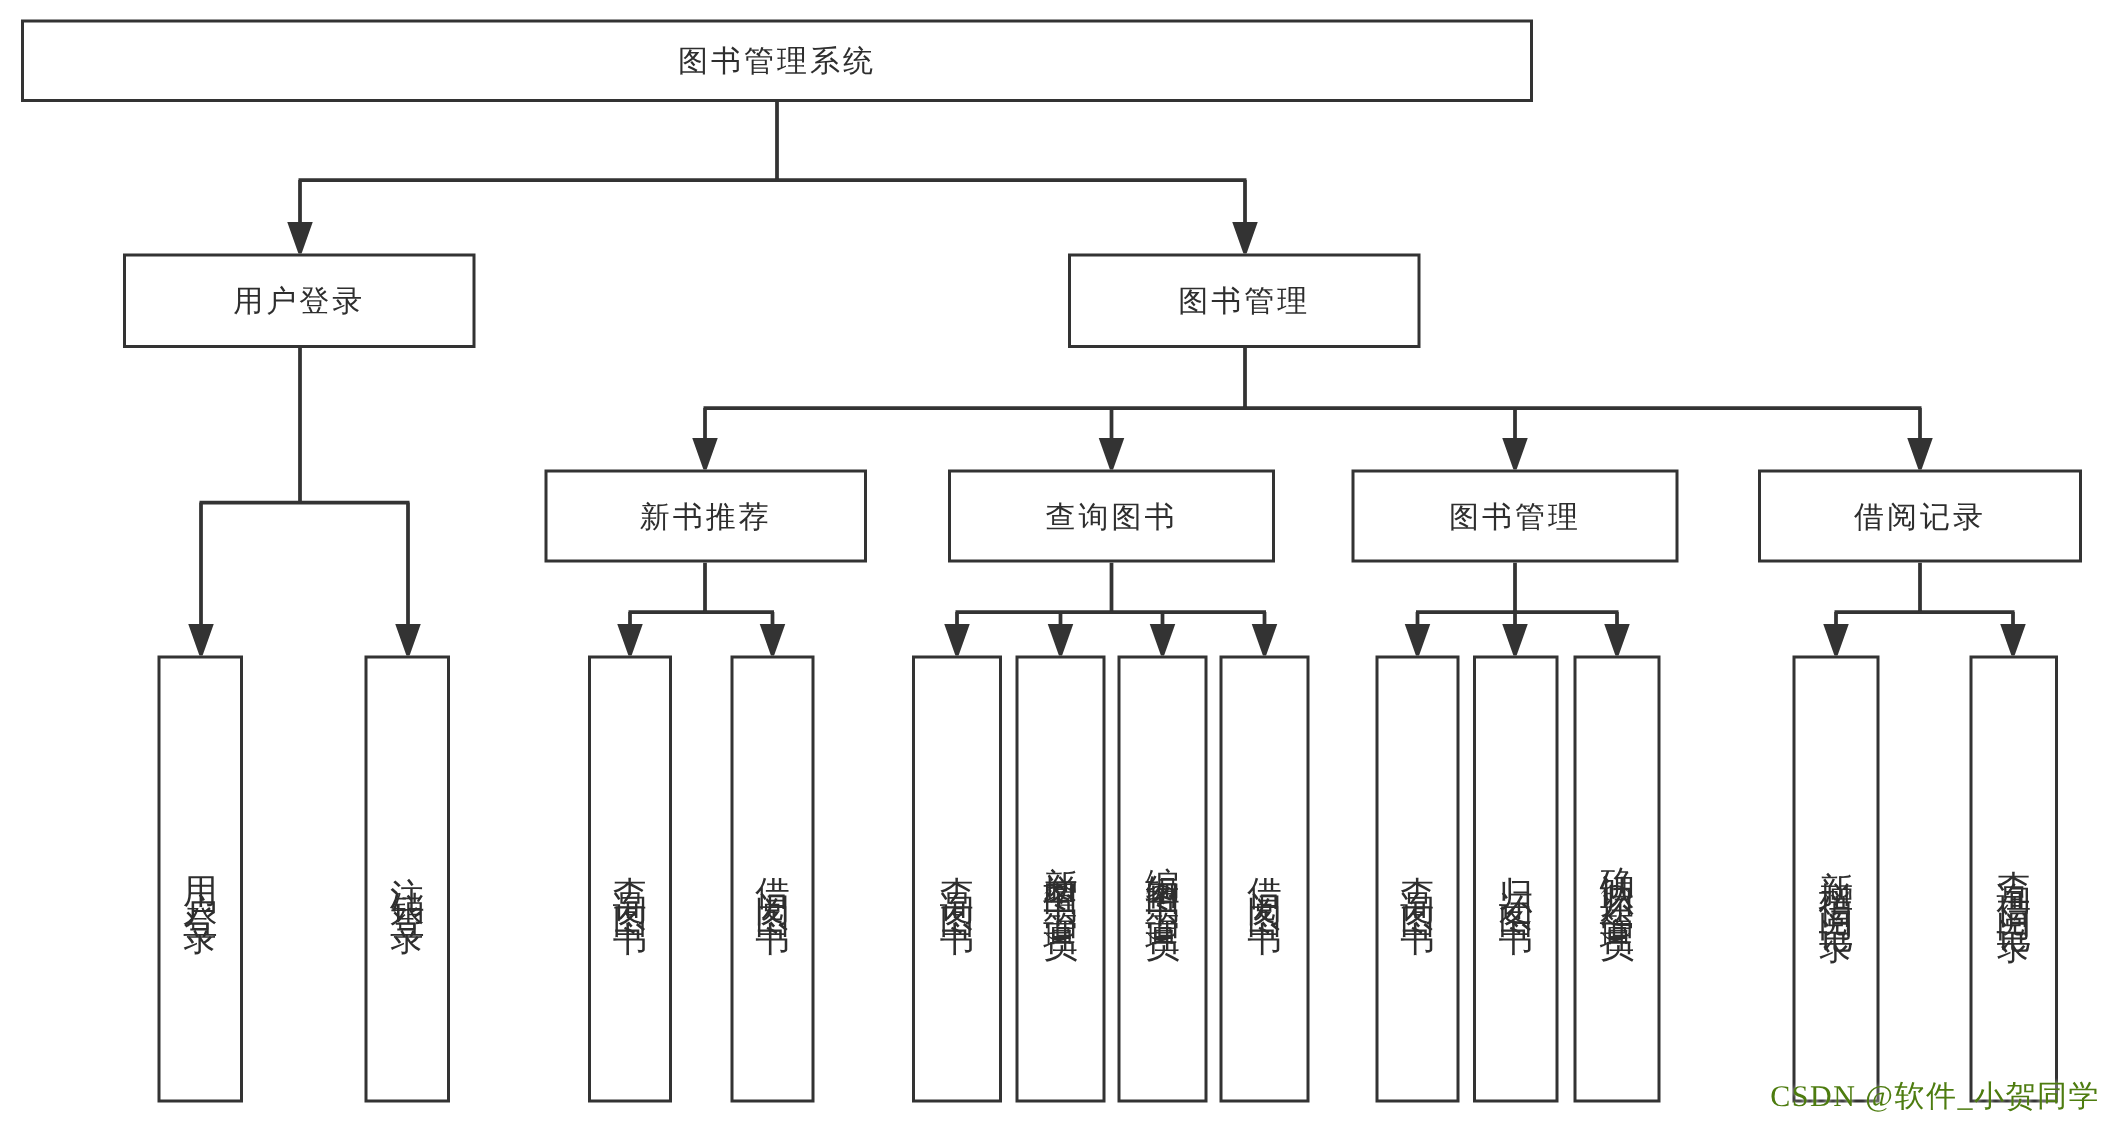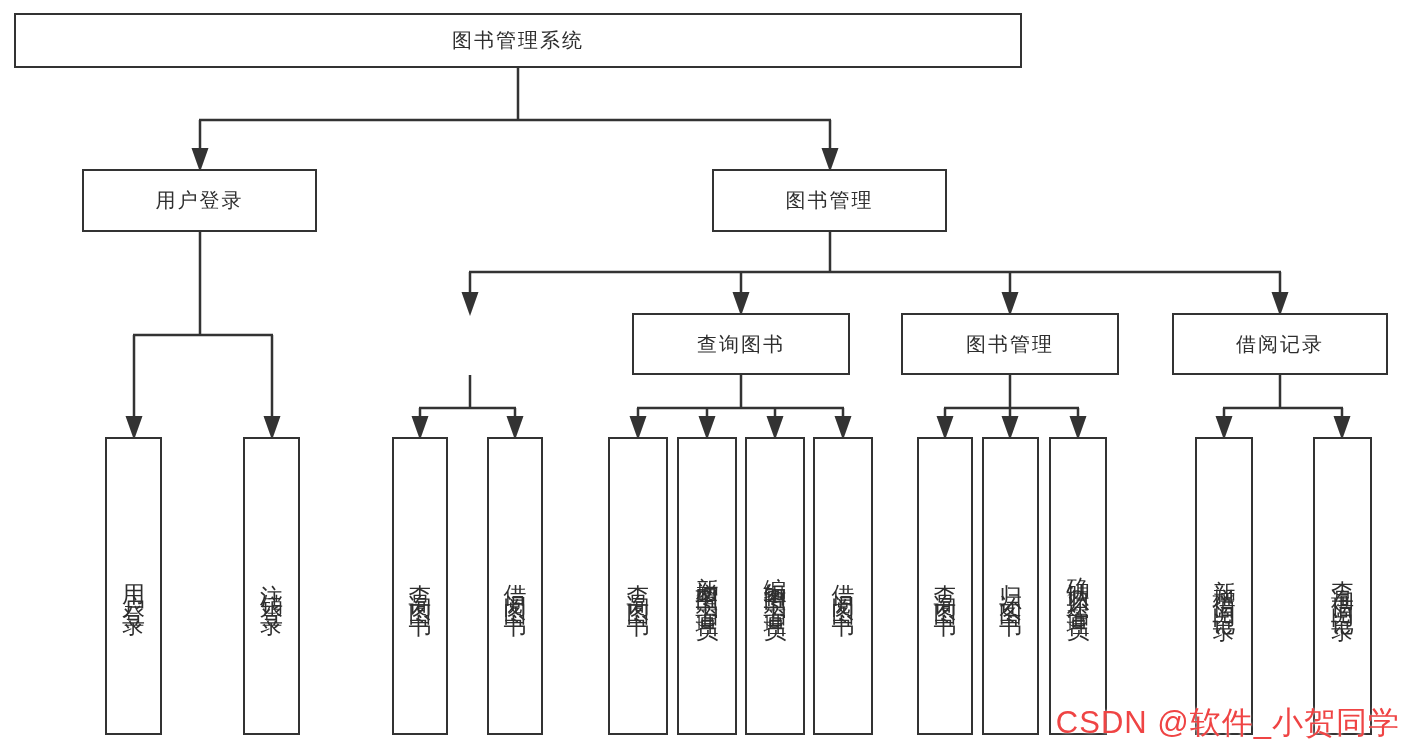--- a/index.html
+++ b/index.html
@@ -21,22 +21,23 @@
   }
   .vtext{
     writing-mode:vertical-rl;text-orientation:mixed;
     font-size:23px;color:#2e2e2e;line-height:1;
   }
   .v-short{letter-spacing:10px;}
   .v-med{letter-spacing:8px;}
   .v-long{letter-spacing:6px;}
   .watermark{
     position:absolute;right:5px;bottom:3px;z-index:5;
-    font-size:31px;color:#ef4444;letter-spacing:1px;white-space:nowrap;
+    font-size:20px;color:#4d7c0f;letter-spacing:1px;white-space:nowrap;
     text-shadow:0 0 3px rgba(255,255,255,0.9);
+    font-family:Liberation Serif, serif;
   }
 </style>
 </head>
 <body>
 
 <div class="stage">
 
   <svg class="wires" width="1405" height="747" viewBox="0 0 1405 747">
     <path fill="none" stroke="#333333" stroke-width="2.5" d="
       M518,68 V121 M199,120 H831 M200,120 V160 M830,120 V160
@@ -73,20 +74,23 @@
     <span>图书管理系统</span>
   </div>
 
   <div class="box" style="left:82px;top:169px;width:235px;height:63px">
     <span>用户登录</span>
   </div>
   <div class="box" style="left:712px;top:169px;width:235px;height:63px">
     <span>图书管理</span>
   </div>
 
+  <div class="box" style="left:363px;top:313px;width:215px;height:62px">
+    <span>新书推荐</span>
+  </div>
   <div class="box" style="left:632px;top:313px;width:218px;height:62px">
     <span>查询图书</span>
   </div>
   <div class="box" style="left:901px;top:313px;width:218px;height:62px">
     <span>图书管理</span>
   </div>
   <div class="box" style="left:1172px;top:313px;width:216px;height:62px">
     <span>借阅记录</span>
   </div>
 

